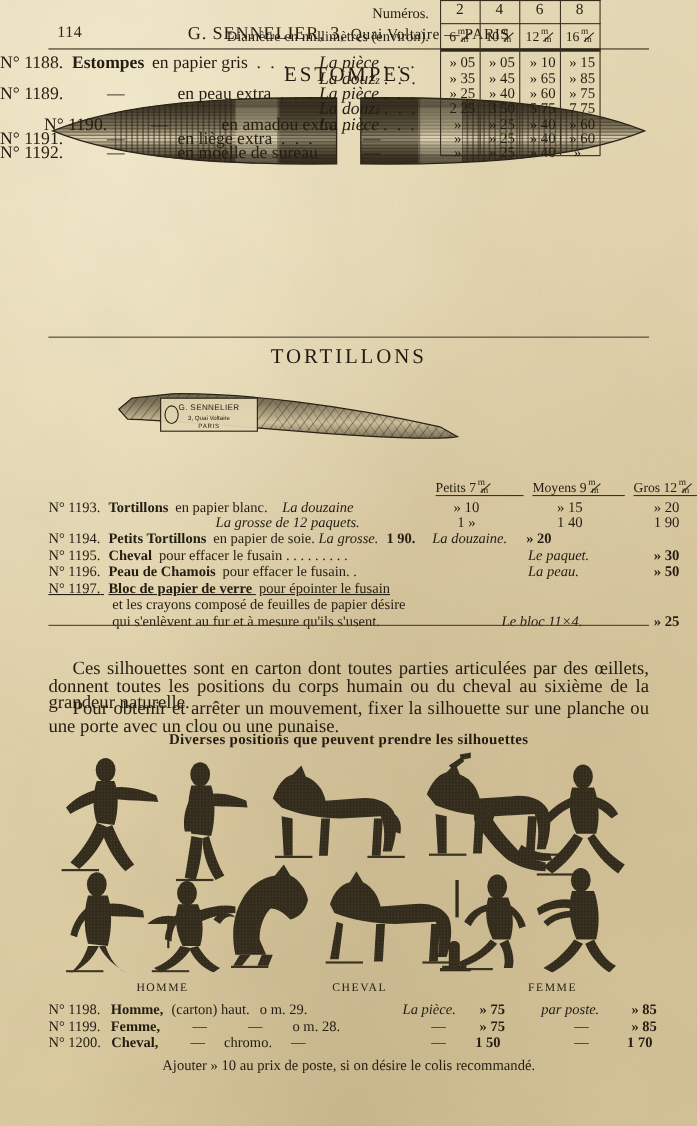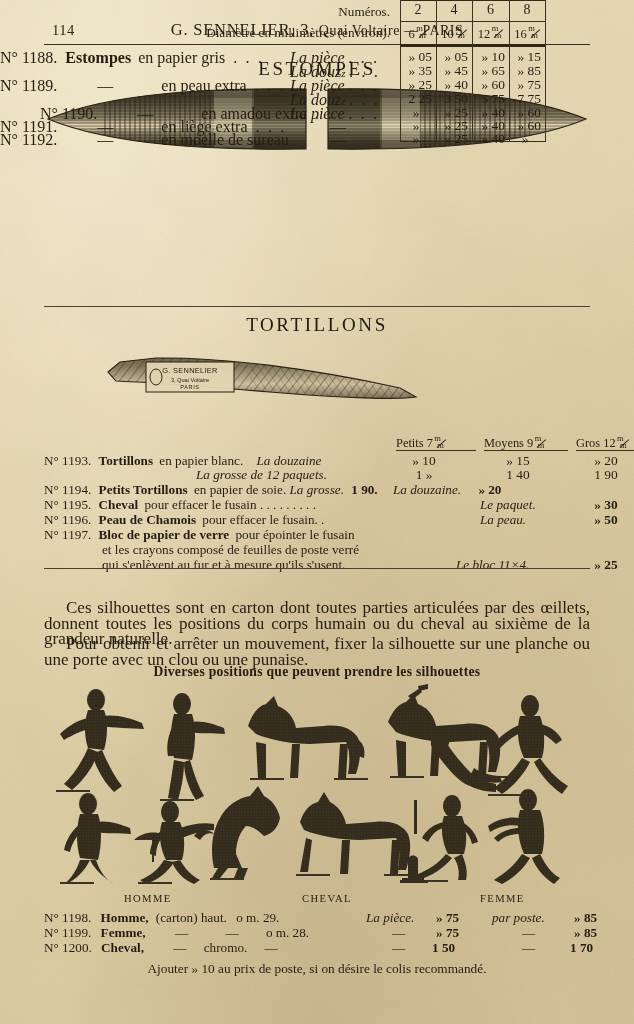--- a/index.html
+++ b/index.html
@@ -369,26 +369,26 @@
     <div class="price bold" style="position:absolute;left:534px;width:56px;top:62px;text-align:center;">» 30</div>
 
     <div class="row-lbl" style="left:0px;top:77px;">
       <span>N° 1196.</span>
       <span class="bold" style="margin-left:4px;">Peau de Chamois</span>
       <span style="margin-left:3px;">pour effacer le fusain. .</span>
     </div>
     <div class="row-lbl it" style="left:436px;top:77px;">La peau.</div>
     <div class="price bold" style="position:absolute;left:534px;width:56px;top:77px;text-align:center;">» 50</div>
 
-    <div class="row-lbl" style="left:0px;top:92px;">
+    <div class="row-lbl" style="left:0px;top:92px;text-decoration:underline;">
       <span>N° 1197.</span>
       <span class="bold" style="margin-left:4px;">Bloc de papier de verre</span>
       <span style="margin-left:3px;">pour épointer le fusain</span>
     </div>
-    <div class="row-lbl" style="left:58px;top:107px;">et les crayons composé de feuilles de poste verré</div>
+    <div class="row-lbl" style="left:58px;top:107px;">et les crayons composé de feuilles de papier désire</div>
     <div class="row-lbl" style="left:58px;top:122px;">qui s'enlèvent au fur et à mesure qu'ils s'usent.</div>
     <div class="row-lbl it" style="left:412px;top:122px;">Le bloc 11×4.</div>
     <div class="price bold" style="position:absolute;left:534px;width:56px;top:122px;text-align:center;">» 25</div>
   </div>
 
   <div class="rule thin" style="left:44px;width:546px;top:568px;"></div>
 
 
   <div class="para" style="left:44px;width:546px;top:600px;text-indent:22px;">Ces silhouettes sont en carton dont toutes parties articulées par des œillets, donnent toutes les positions du corps humain ou du cheval au sixième de la grandeur naturelle.</div>
   <div class="para" style="left:44px;width:546px;top:636px;text-indent:22px;">Pour obtenir et arrêter un mouvement, fixer la silhouette sur une planche ou une porte avec un clou ou une punaise.</div>

